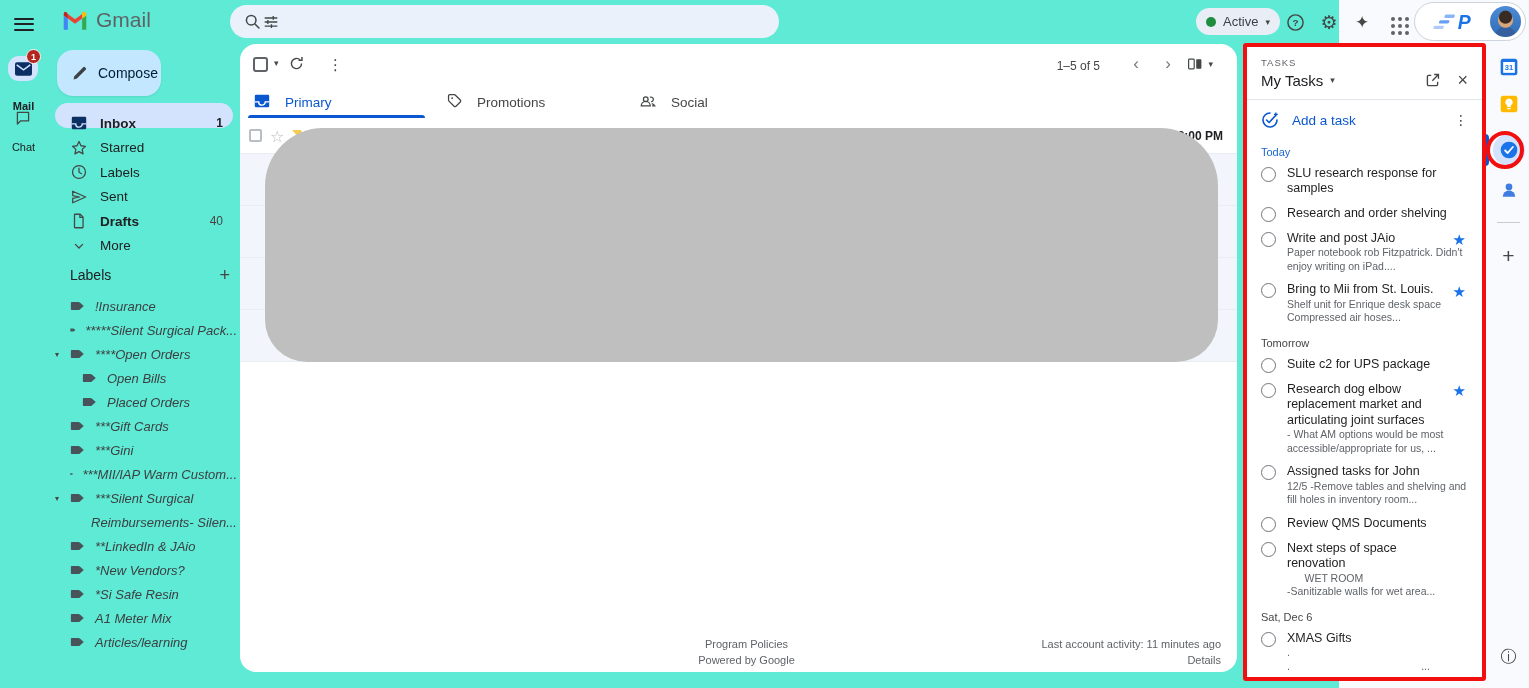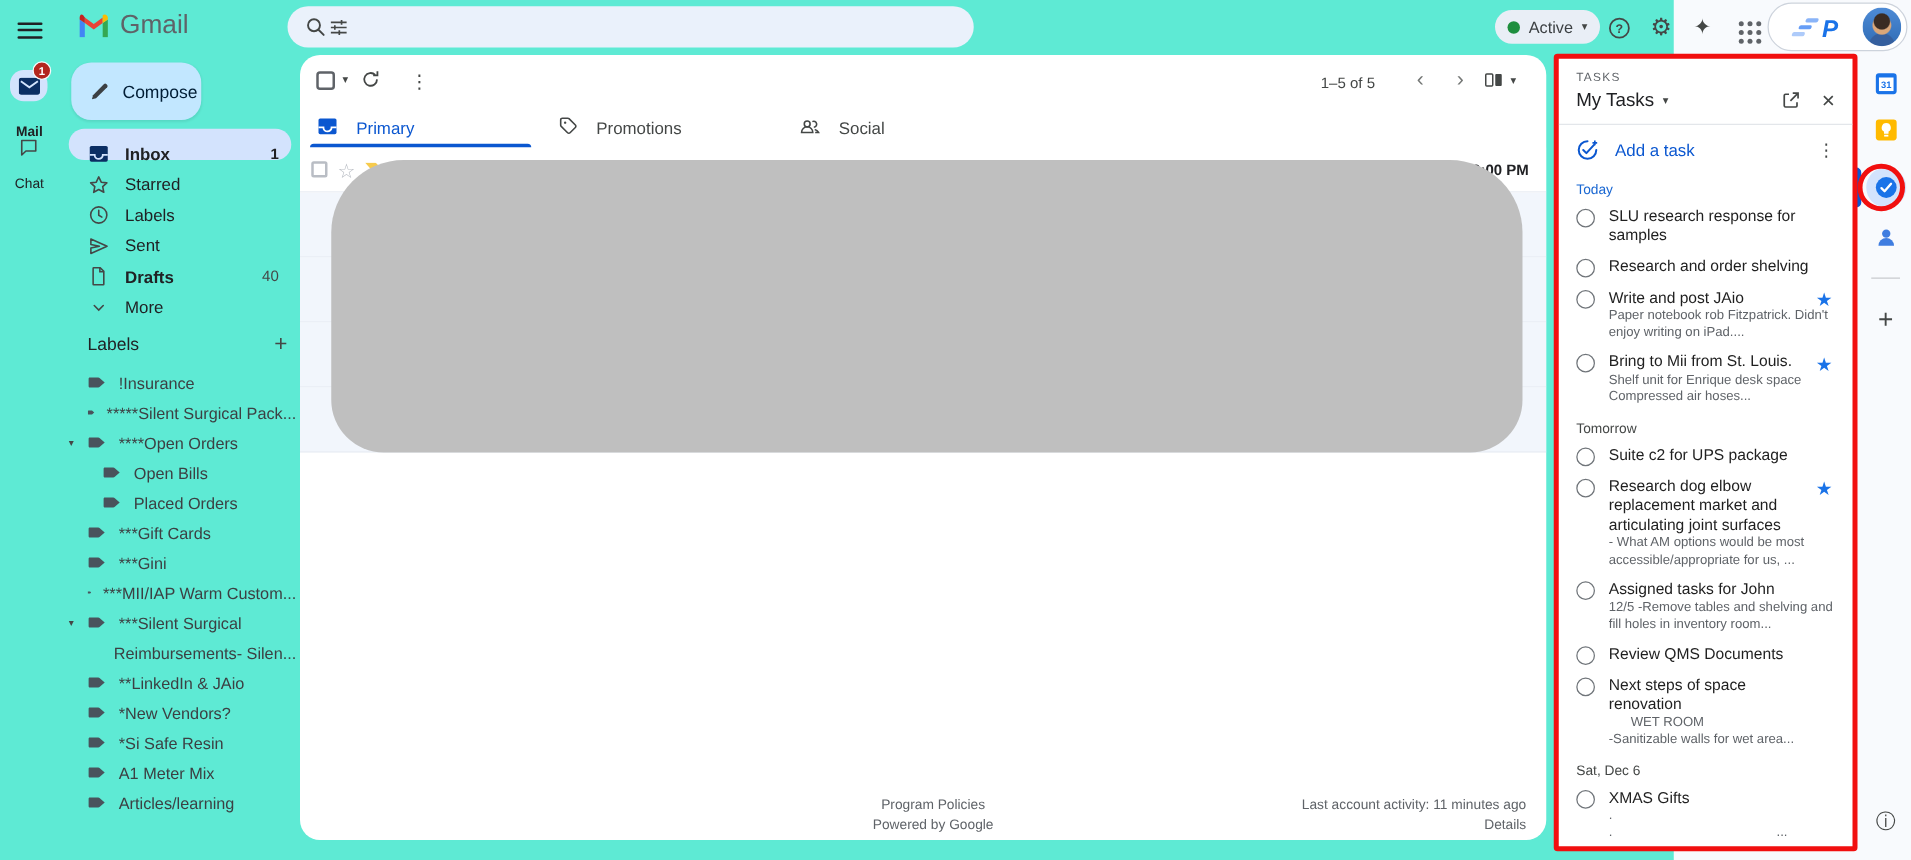--- a/index.html
+++ b/index.html
@@ -50,21 +50,21 @@
   .nav-label { margin-left:12px; }
   .nav-count { margin-left:auto; font-size:12px; color:#444746; }
   .nav-item.selected .nav-count { font-weight:bold; color:#202124; }
   .labels-hdr { position:absolute; left:70px; top:266px; width:160px; display:flex; align-items:center; }
   .labels-title { font-size:14px; font-weight:500; color:#202124; }
   .labels-add { margin-left:auto; font-size:18px; color:#444746; cursor:pointer; line-height:1; }
   .label-list { position:absolute; left:47px; top:294px; width:190px; }
   .label-item { height:24px; display:flex; align-items:center; padding-left:23px; font-size:13px; color:#3c4043; cursor:pointer; position:relative; }
   .label-item.child { padding-left:35px; }
   .label-item .tri { position:absolute; left:8px; font-size:8px; color:#444746; }
-  .label-txt { margin-left:9px; white-space:nowrap; }
+  .label-txt { margin-left:9px; white-space:nowrap;font-style:italic; }
 
   
   .mail-card { position:absolute; left:240px; top:44px; width:997px; height:628px; background:#fff; border-radius:16px; overflow:hidden; }
   .list-toolbar { position:absolute; top:0; left:0; right:0; height:42px; }
   .sel-box { position:absolute; left:13px; top:13px; width:15px; height:15px; border:2px solid #5f6368; border-radius:3px; cursor:pointer; }
   .sel-caret { position:absolute; left:34px; top:14px; font-size:9px; color:#444746; cursor:pointer; }
   .tb2 { position:absolute; top:11px; cursor:pointer; color:#444746; }
   .kebab { font-size:15px; color:#444746; letter-spacing:0; }
   .pagination { position:absolute; right:137px; top:15px; font-size:12px; color:#444746; }
   .pg-chev { position:absolute; top:10px; font-size:17px; color:#747775; cursor:pointer; }

